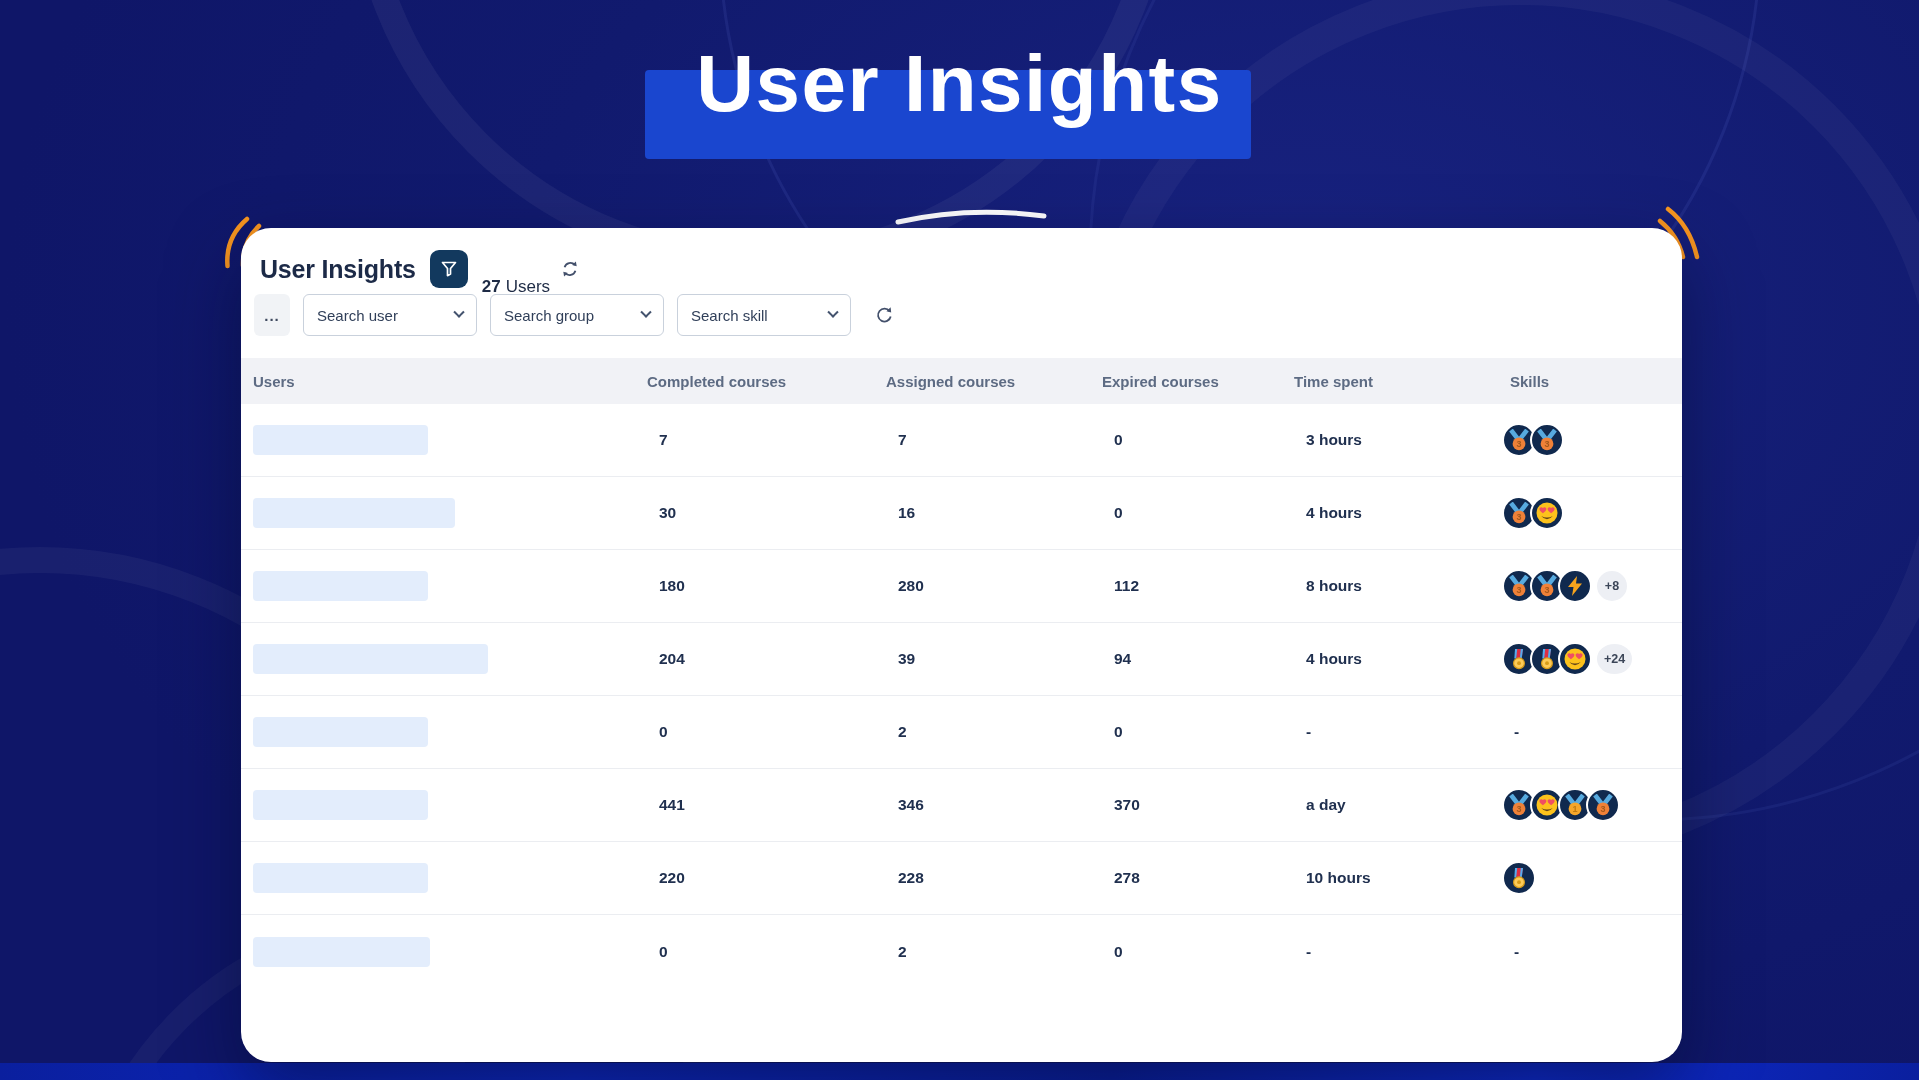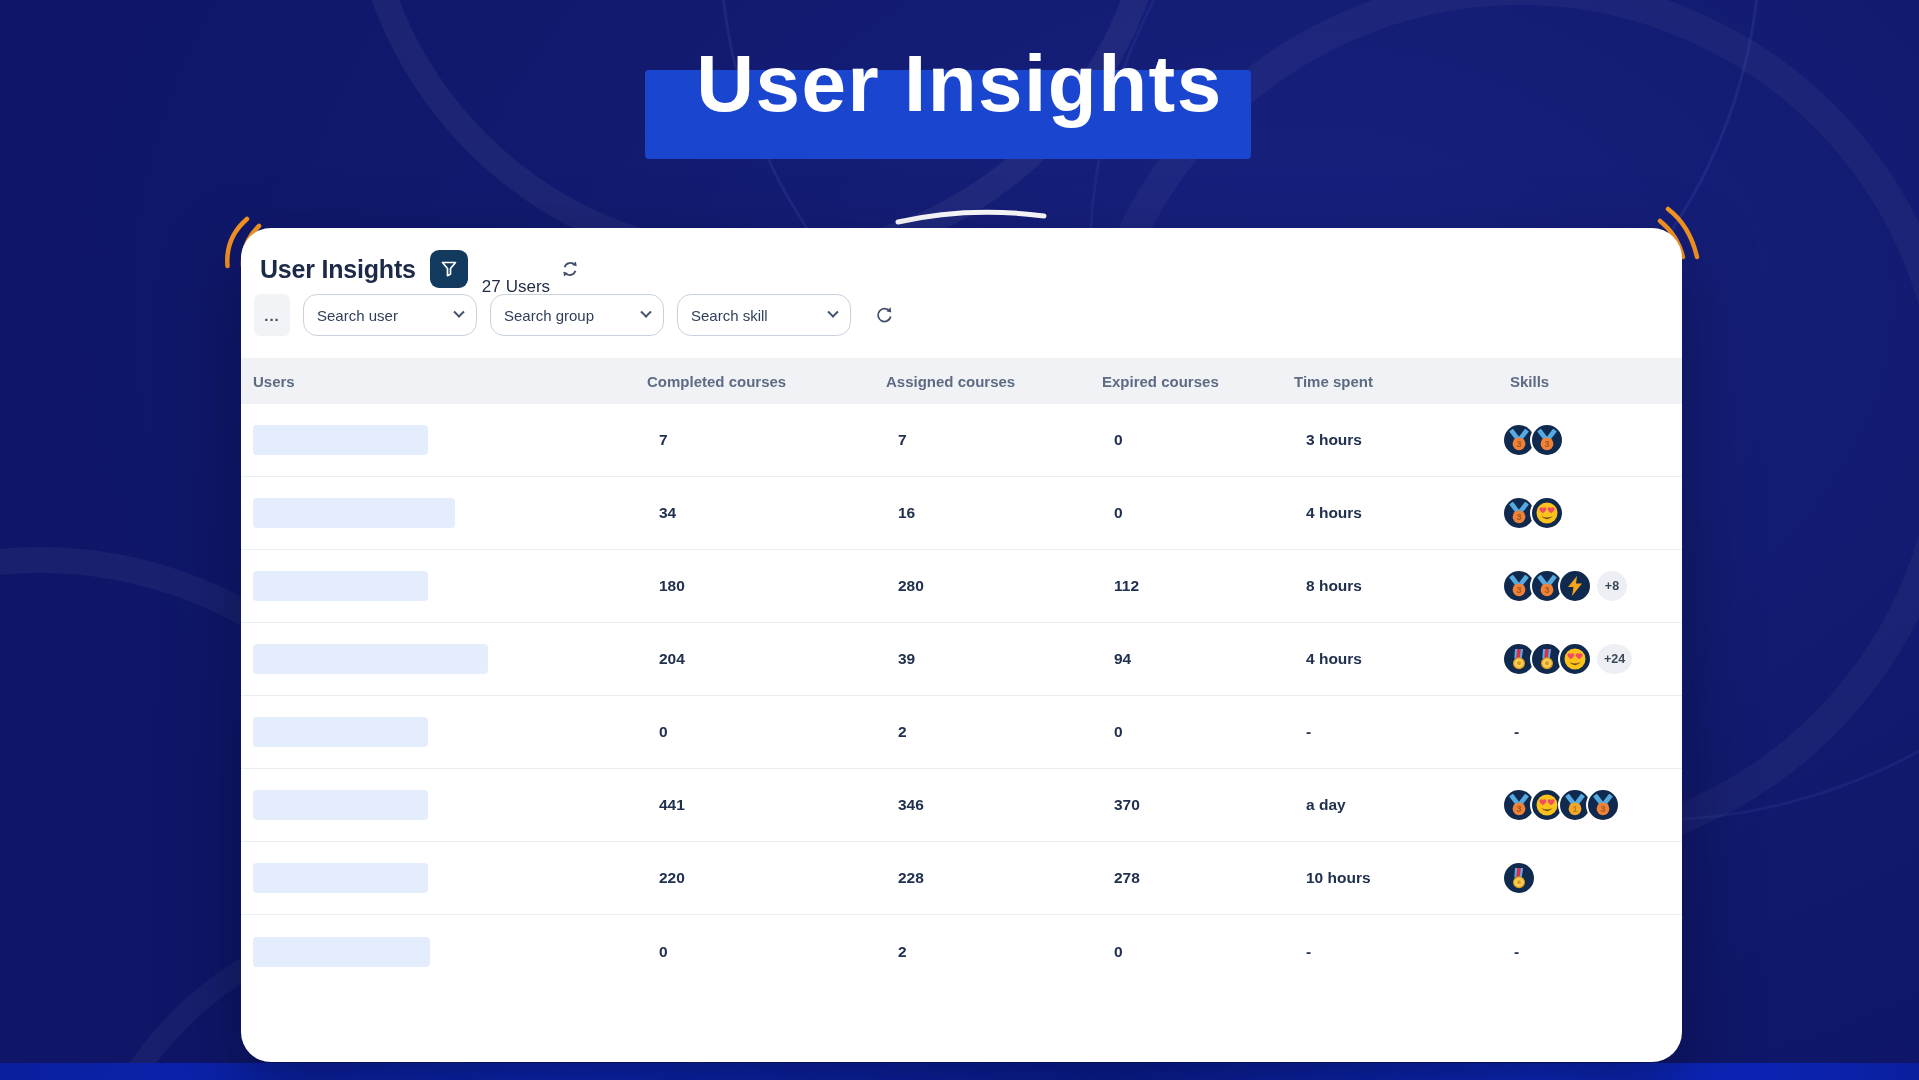--- a/index.html
+++ b/index.html
@@ -21,28 +21,28 @@
 
   
   .card { position:absolute; left:241px; top:228px; width:1441px; height:834px;
           background:#ffffff; border-radius:30px; overflow:hidden;
           box-shadow:0 30px 70px rgba(4,9,45,.5); }
   .card-head { display:flex; align-items:center; padding:22px 20px 0 19px; height:60px; }
   .card-title { font-size:25px; font-weight:bold; color:#1c2a47; letter-spacing:-.2px; }
   .filter-btn { margin-left:14px; width:38px; height:38px; background:#12395e; border:none;
                 border-radius:9px; display:flex; align-items:center; justify-content:center; cursor:pointer; }
   .users-count { margin-left:14px; font-size:17px; color:#1e2b45; display:flex; gap:5px; align-items:baseline; }
-  .users-count b { font-weight:normal;margin-top:36px; }
+  .users-count b { font-weight:bold;margin-top:36px; }
   .icon-btn { margin-left:10px; display:flex; align-items:center; cursor:pointer; background:none; border:none; }
 
   .filter-row { display:flex; align-items:center; gap:13px; margin:6px 0 0 13px; height:42px; }
   .more-btn { width:36px; height:42px; background:#f1f3f6; border:none; border-radius:6px;
               color:#3f4a5f; font-size:15px; font-weight:bold; letter-spacing:1px; cursor:pointer; }
   .dropdowns { display:flex; gap:13px; }
-  .dropdown { width:174px; height:42px; border:1px solid #c9d1dc; border-radius:14px; background:#fff;
+  .dropdown { width:174px; height:42px; border:1px solid #c9d1dc; border-radius:6px; background:#fff;
               display:flex; align-items:center; justify-content:space-between; padding:0 13px; cursor:pointer; }
   .dropdown .label { font-size:15px; color:#303f59; }
   .chev { width:8px; height:8px; border-right:2px solid #44536e; border-bottom:2px solid #44536e;
           transform:rotate(45deg) translate(-2px,-2px); }
 
   
   .thead { margin-top:22px; height:46px; background:#f1f2f6; display:grid;
            grid-template-columns:394px 239px 216px 192px 216px 1fr;
            align-items:center; padding-left:12px;
            color:#5d6b83; font-size:15px; font-weight:bold; }
@@ -175,21 +175,21 @@
     <circle cx="11" cy="14.8" r="6.4" fill="#ef8138"></circle>
     <text x="11" y="18.2" text-anchor="middle" font-size="9" font-weight="bold" fill="#a3591c" font-family="Liberation Sans, sans-serif">3</text>
   </svg>
           </div>
         </div>
       </div>
       <div class="row">
         <div>
           <div class="name-bar" style="width: 202px;"></div>
         </div>
-        <div class="cell">34</div>
+        <div class="cell">30</div>
         <div class="cell">16</div>
         <div class="cell">0</div>
         <div class="cell">4 hours</div>
         <div class="skills">
           <div class="badge">
             <svg width="22" height="22" viewBox="0 0 22 22">
     <path d="M3 1 L11 11.5 L19 1" fill="none" stroke="#57aadf" stroke-width="4.6"></path>
     <circle cx="11" cy="14.8" r="6.4" fill="#ef8138"></circle>
     <text x="11" y="18.2" text-anchor="middle" font-size="9" font-weight="bold" fill="#a3591c" font-family="Liberation Sans, sans-serif">3</text>
   </svg>

